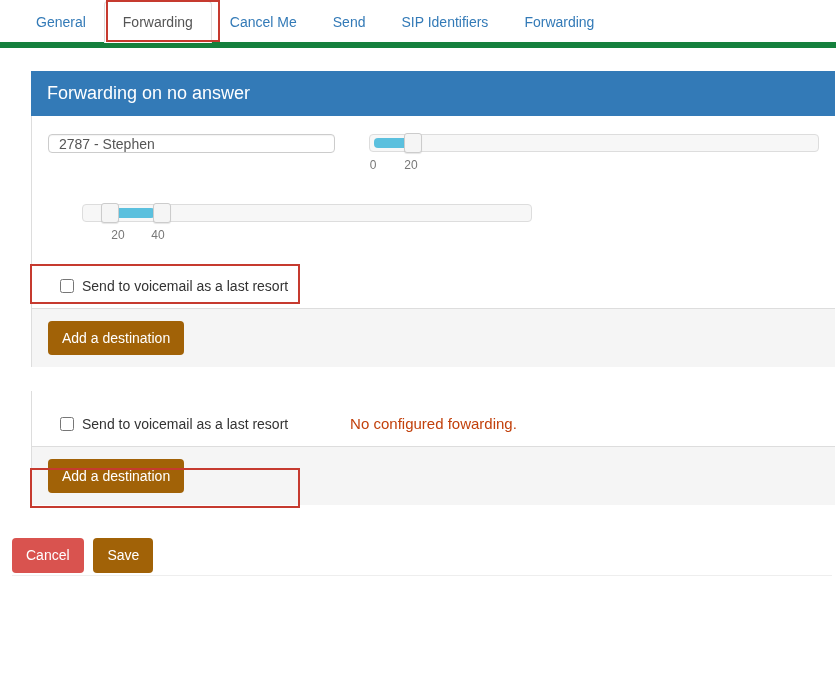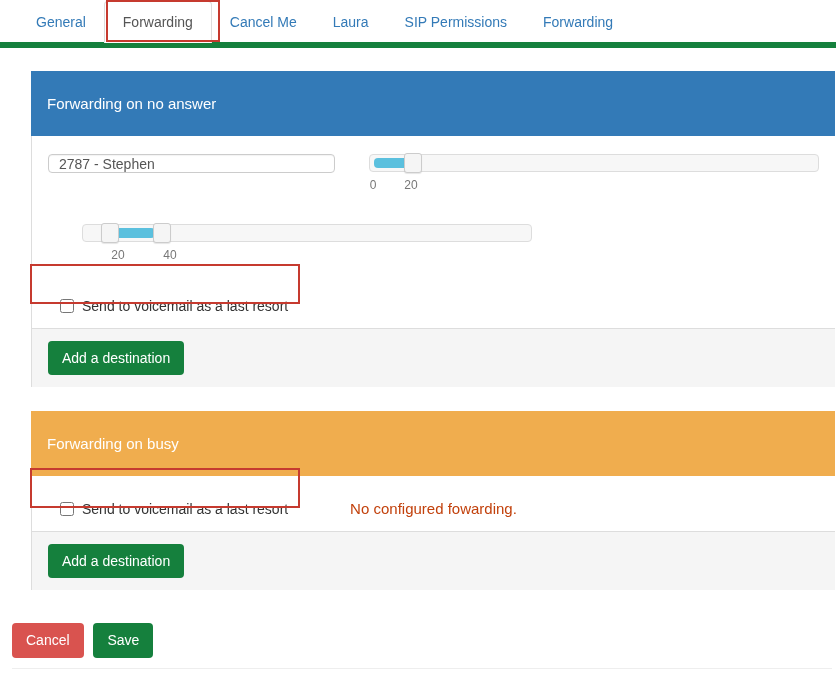--- a/index.html
+++ b/index.html
@@ -44,22 +44,22 @@
   }
   .panel {
     margin: 22px 0 0 30px;
     width: 806px;
     border: 1px solid transparent;
     border-radius: 4px 0 0 4px;
     overflow: visible;
   }
   .panel-header {
     color: #fff;
-    padding: 24px 16px;
-    font-size: 15px;
+    padding: 12px 16px;
+    font-size: 18px;
   }
   .panel-blue .panel-header { background: #337ab7; }
   .panel-orange .panel-header { background: #f0ad4e; }
   .panel-body {
     background: #fff;
     padding: 18px 16px 4px 16px;
     border-left: 1px solid #ddd;
   }
   .dest-row {
     display: flex;
@@ -139,31 +139,31 @@
   .btn {
     display: inline-block;
     padding: 8px 14px;
     border: none;
     border-radius: 4px;
     color: #fff;
     font-size: 14px;
     cursor: pointer;
     line-height: 1.3;
   }
-  .btn-green { background: #15803d; }
+  .btn-green { background: #a16207; }
   .btn-red { background: #d9534f; }
   .no-config {
     text-align: center;
     color: #c2410c;
     font-size: 15px;
     padding: 6px 0 14px 0;
   }
   .bottom-actions {
     margin: 32px 0 0 12px;
-    padding-bottom: 10px;
+    padding-bottom: 2px;
     width: 820px;
     border-bottom: 1px solid #eee;
   }
   .bottom-actions .btn { margin-right: 6px; }
   .highlight-checkbox-1 {
     top: 264px; left: 30px; width: 270px; height: 40px;
   }
   .highlight-checkbox-2 {
     top: 468px; left: 30px; width: 270px; height: 40px;
   }
@@ -171,22 +171,22 @@
 </style>
 </head>
 <body>
 
 <div class="page rel">
 
   <div class="tabs">
     <div class="tab">General</div>
     <div class="tab active">Forwarding</div>
     <div class="tab">Cancel Me</div>
-    <div class="tab">Laura</div>
-    <div class="tab">SIP Permissions</div>
+    <div class="tab">Send</div>
+    <div class="tab">SIP Identifiers</div>
     <div class="tab">Forwarding</div>
   </div>
 
   <div class="highlight-box highlight-forwardings"></div>
 
   <div class="panel panel-blue">
     <div class="panel-header">Forwarding on no answer</div>
     <div class="panel-body">
 
       <div class="dest-row">
@@ -205,36 +205,35 @@
 
       <div class="dest-row">
         <div class="slider-cell">
           <div class="slider-track">
             <div class="slider-fill" style="left:30px; width:42px;"></div>
             <div class="slider-handle" style="left:18px;"></div>
             <div class="slider-handle" style="left:70px;"></div>
           </div>
           <div class="slider-ticks">
             <span class="slider-tick" style="left:36px;">20</span>
-            <span class="slider-tick" style="left:88px;text-align:right;">40</span>
+            <span class="slider-tick" style="left:76px;text-align:right;">40</span>
           </div>
         </div>
       </div>
       <div class="checkbox-row">
         <input type="checkbox" style="">
         <span>Send to voicemail as a last resort</span>
       </div>
     </div>
     <div class="panel-footer">
       <button class="btn btn-green">Add a destination</button>
     </div>
   </div>
 
   <div class="panel panel-orange">
-    <div class="panel-header">Forwarding on busy</div>
     <div class="panel-body">
       <div class="no-config">No configured fowarding.</div>
       <div class="checkbox-row" style="margin-top:-34px;">
         <input type="checkbox" style="">
         <span>Send to voicemail as a last resort</span>
       </div>
     </div>
     <div class="panel-footer">
       <button class="btn btn-green">Add a destination</button>
     </div>

